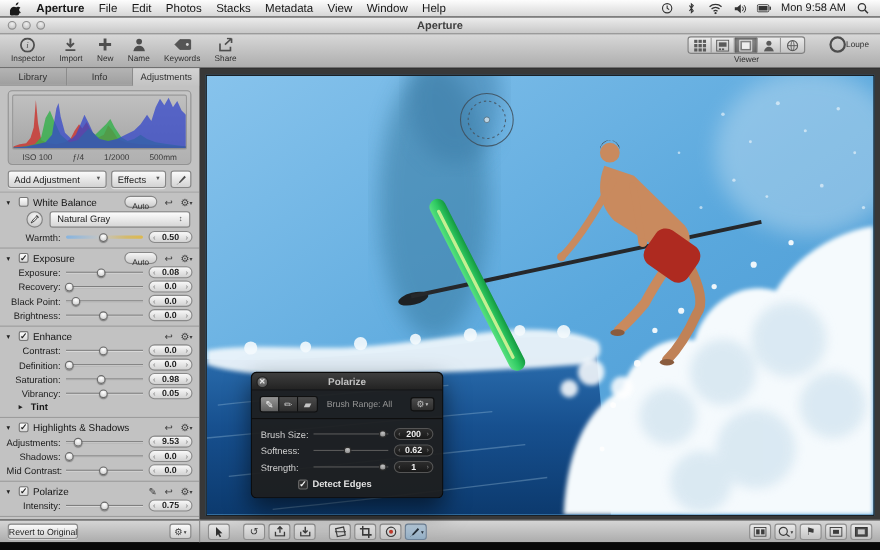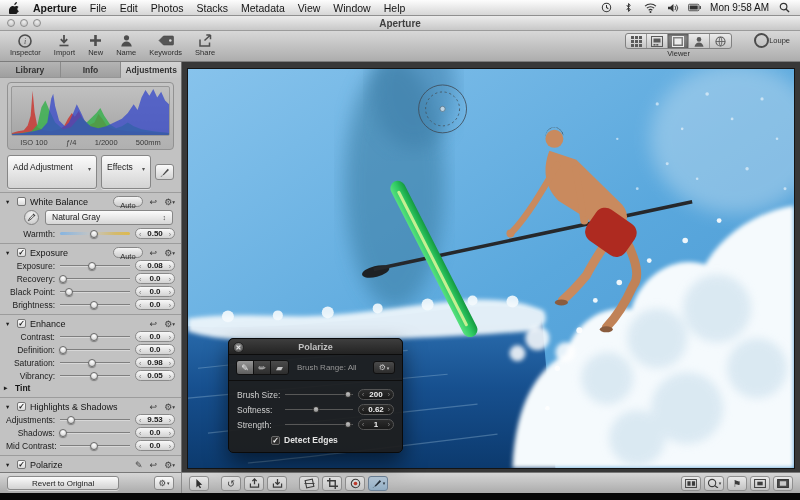--- a/index.html
+++ b/index.html
@@ -30,33 +30,33 @@
   .seg .s{width:21px;display:flex;align-items:center;justify-content:center;border-right:1px solid #979797}
   .seg .s:last-child{border-right:none}
   .seg .s.sel{background:linear-gradient(#8f8f8f,#6f6f6f);box-shadow:inset 0 1px 3px rgba(0,0,0,.45)}
   .loupewrap{display:flex;flex-direction:row;align-items:center;font-size:7.5px;color:#2e2e2e}
   .loupe-ic{width:15px;height:15px;border:2.5px solid #4c4c4c;border-radius:50%}
 
   
   .main{display:flex;height:410px}
   .left{width:182px;background:#c2c2c2;border-right:1px solid #6e6e6e;display:flex;flex-direction:column}
   .tabs{display:flex;height:16px}
-  .tab{flex:1;display:flex;align-items:center;justify-content:center;font-size:8.5px;font-weight:bold;color:#333;
+  .tab{flex:1;display:flex;align-items:center;justify-content:center;font-size:8.5px;font-weight:normal;color:#333;
     background:linear-gradient(#b4b4b4,#9f9f9f);border-right:1px solid #8b8b8b;border-bottom:1px solid #969696;cursor:default}
   .tab:last-child{border-right:none}
   .tab.sel{background:linear-gradient(#d3d3d3,#c3c3c3);border-bottom:none}
 
   .histo-wrap{margin:4px 7px 1px;border:1px solid #929292;border-radius:4px;background:linear-gradient(#c6c6c6,#b0b0b0);padding:3px 3px 0}
   .histo{height:50px;background:linear-gradient(#c0c0c0,#a6a6a6);border:1px solid #989898;border-radius:2px;overflow:hidden}
   .histo svg{display:block;width:100%;height:100%}
   .histo-meta{display:flex;align-items:center;justify-content:space-around;height:13px;font-size:7.5px;color:#3a3a3a}
 
   .addbar{display:flex;gap:4px;padding:4px 7px 3px;align-items:center}
   .dd{height:16px;border:1px solid #868686;border-radius:3px;background:linear-gradient(#fbfbfb,#d3d3d3);
-    font-size:8.5px;color:#1b1b1b;display:flex;align-items:flex-end;justify-content:space-between;padding:16px 5px;box-shadow:0 1px 0 rgba(255,255,255,.5)}
+    font-size:8.5px;color:#1b1b1b;display:flex;align-items:flex-start;justify-content:space-between;padding:2px 5px;box-shadow:0 1px 0 rgba(255,255,255,.5)}
   .dd.add{width:90px}.dd.fx{flex:1}
   .dd .arr{font-size:6px;color:#555;margin-left:4px}
   .sqbtn{width:19px;height:16px;border:1px solid #868686;border-radius:3px;background:linear-gradient(#fbfbfb,#d3d3d3);
     display:flex;align-items:center;justify-content:center;color:#444;font-size:9px}
 
   .sections{flex:1;display:flex;flex-direction:column;overflow:hidden}
   .sec{border-top:1px solid #9c9c9c;padding:2px 0 3px;background:#c2c2c2}
   .sec-h{display:flex;align-items:center;height:13px;padding:0 6px;gap:4px}
   .tri{font-size:6.5px;color:#1e1e1e;width:7px}
   .cb{width:9px;height:9px;border:1px solid #767676;border-radius:2px;background:linear-gradient(#fefefe,#d9d9d9);
@@ -79,21 +79,21 @@
   .step{width:40px;height:11px;margin-left:5px;border:1px solid #8a8a8a;border-radius:6px;
     background:linear-gradient(#f9f9f9,#d2d2d2);display:flex;align-items:flex-end;padding:0 3px;font-size:7px;color:#777}
   .step .v{flex:1;text-align:center;font-size:8px;font-weight:bold;color:#1a1a1a}
 
   .wbrow{display:flex;align-items:center;gap:6px;padding:2px 8px 3px 24px;height:19px}
   .eyed{width:15px;height:15px;border-radius:50%;border:1px solid #828282;background:radial-gradient(circle at 50% 30%,#f4f4f4,#c3c3c3);
     display:flex;align-items:center;justify-content:center}
   .preset{flex:1;height:15px;border:1px solid #868686;border-radius:3px;background:linear-gradient(#fcfcfc,#d6d6d6);
     font-size:8.5px;color:#1b1b1b;display:flex;align-items:center;justify-content:space-between;padding:0 6px}
   .preset .ud{font-size:7px;color:#444}
-  .tintrow{display:flex;align-items:center;gap:4px;height:12px;padding-left:4px;font-size:8.5px;font-weight:bold;color:#161616}
+  .tintrow{display:flex;align-items:center;gap:4px;height:12px;padding-left:17px;font-size:8.5px;font-weight:bold;color:#161616}
   .sec-empty{flex:1;border-top:1px solid #9c9c9c;background:#c5c5c5}
 
   
   .viewer{flex:1;background:#383838;position:relative;padding:6px 5px 3px}
   .photo{position:absolute;left:5px;right:5px;top:6px;bottom:3px;border:1px solid #141414;overflow:hidden;background:#4f9bd5}
   .photo svg{display:block;width:100%;height:100%}
 
   
   .hud{position:absolute;left:46px;top:276px;width:175px;border-radius:5px;background:rgba(30,30,30,.94);
     border:1px solid #0a0a0a;box-shadow:0 10px 22px rgba(0,0,0,.55);color:#ccc}
@@ -123,21 +123,21 @@
     background:linear-gradient(#2c2c2c,#191919);display:flex;align-items:center;padding:0 3px;font-size:6.5px;color:#8c8c8c}
   .hud-step .v{flex:1;text-align:center;font-size:8px;font-weight:bold;color:#f0f0f0}
   .hud-detect{display:flex;align-items:center;gap:4px;padding:3px 0 7px 42px;font-size:8.5px;font-weight:bold;color:#e2e2e2}
   .hud-cb{width:9px;height:9px;border:1px solid #6a6a6a;border-radius:2px;background:#2f2f2f;
     font-size:8px;line-height:7px;text-align:center;color:#fff}
 
   
   .bottombar{height:21px;display:flex;background:linear-gradient(#d6d6d6,#ababab);border-top:1px solid #787878}
   .bb-left{width:182px;display:flex;align-items:center;padding:0 7px;border-right:1px solid #8a8a8a}
   .revert{height:14px;border:1px solid #898989;border-radius:3px;background:linear-gradient(#fbfbfb,#d2d2d2);
-    font-size:8px;color:#1d1d1d;padding:0 24px;display:flex;align-items:center;box-shadow:0 1px 0 rgba(255,255,255,.5)}
+    font-size:8px;color:#1d1d1d;padding:0 0;display:flex;align-items:center;box-shadow:0 1px 0 rgba(255,255,255,.5)}
   .bbgear{margin-left:auto;width:20px;height:14px;border:1px solid #898989;border-radius:3px;
     background:linear-gradient(#fbfbfb,#d2d2d2);display:flex;align-items:center;justify-content:center;font-size:8.5px;color:#3d3d3d;gap:1px}
   .bbgear .mini{font-size:5px}
   .bb-tools{flex:1;display:flex;align-items:center;padding:0 7px;gap:3px}
   .tool{width:20px;height:15px;border:1px solid #8f8f8f;border-radius:3px;background:linear-gradient(#e9e9e9,#c3c3c3);
     display:flex;align-items:center;justify-content:center;font-size:9.5px;color:#3c3c3c}
   .tool.sel{background:linear-gradient(#b7cbdc,#93aec4);border-color:#6e8399}
   .gap{width:6px}
   .bb-right{margin-left:auto;display:flex;gap:3px}
   .footer{height:7px;background:#070707}

